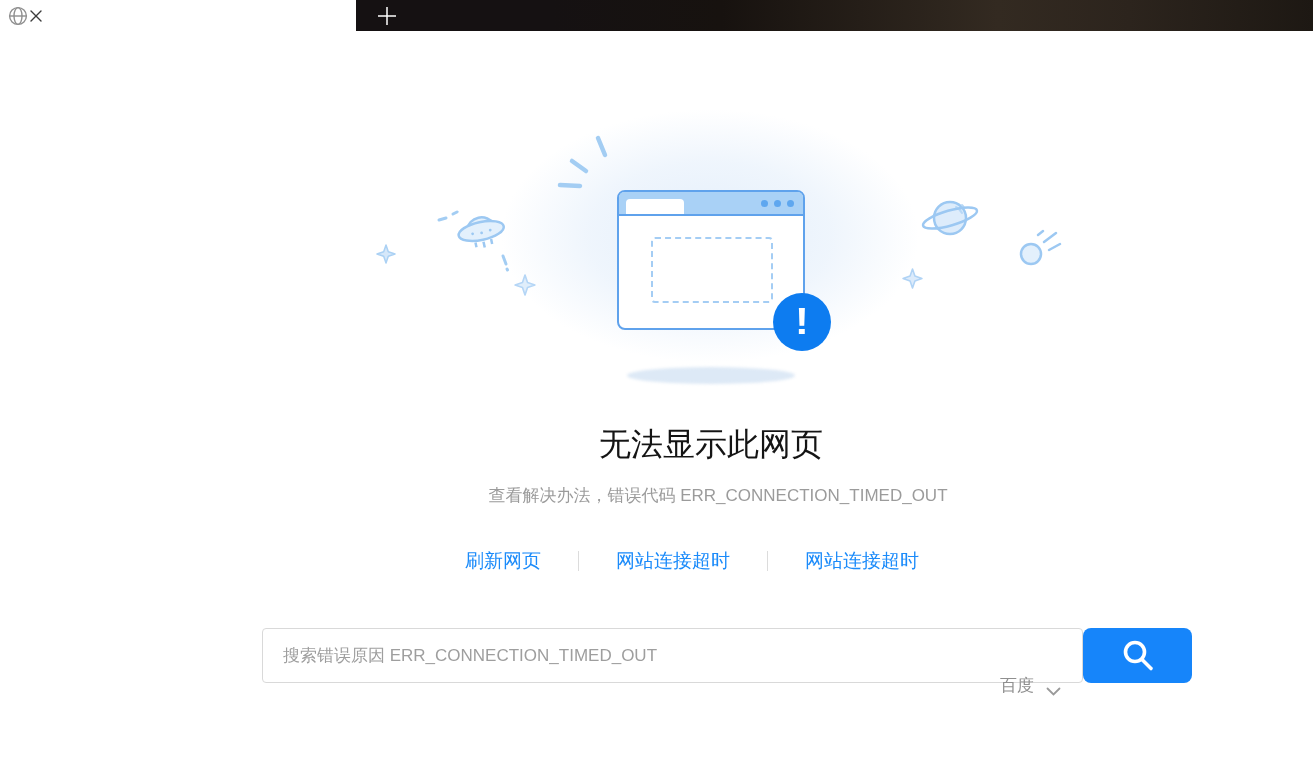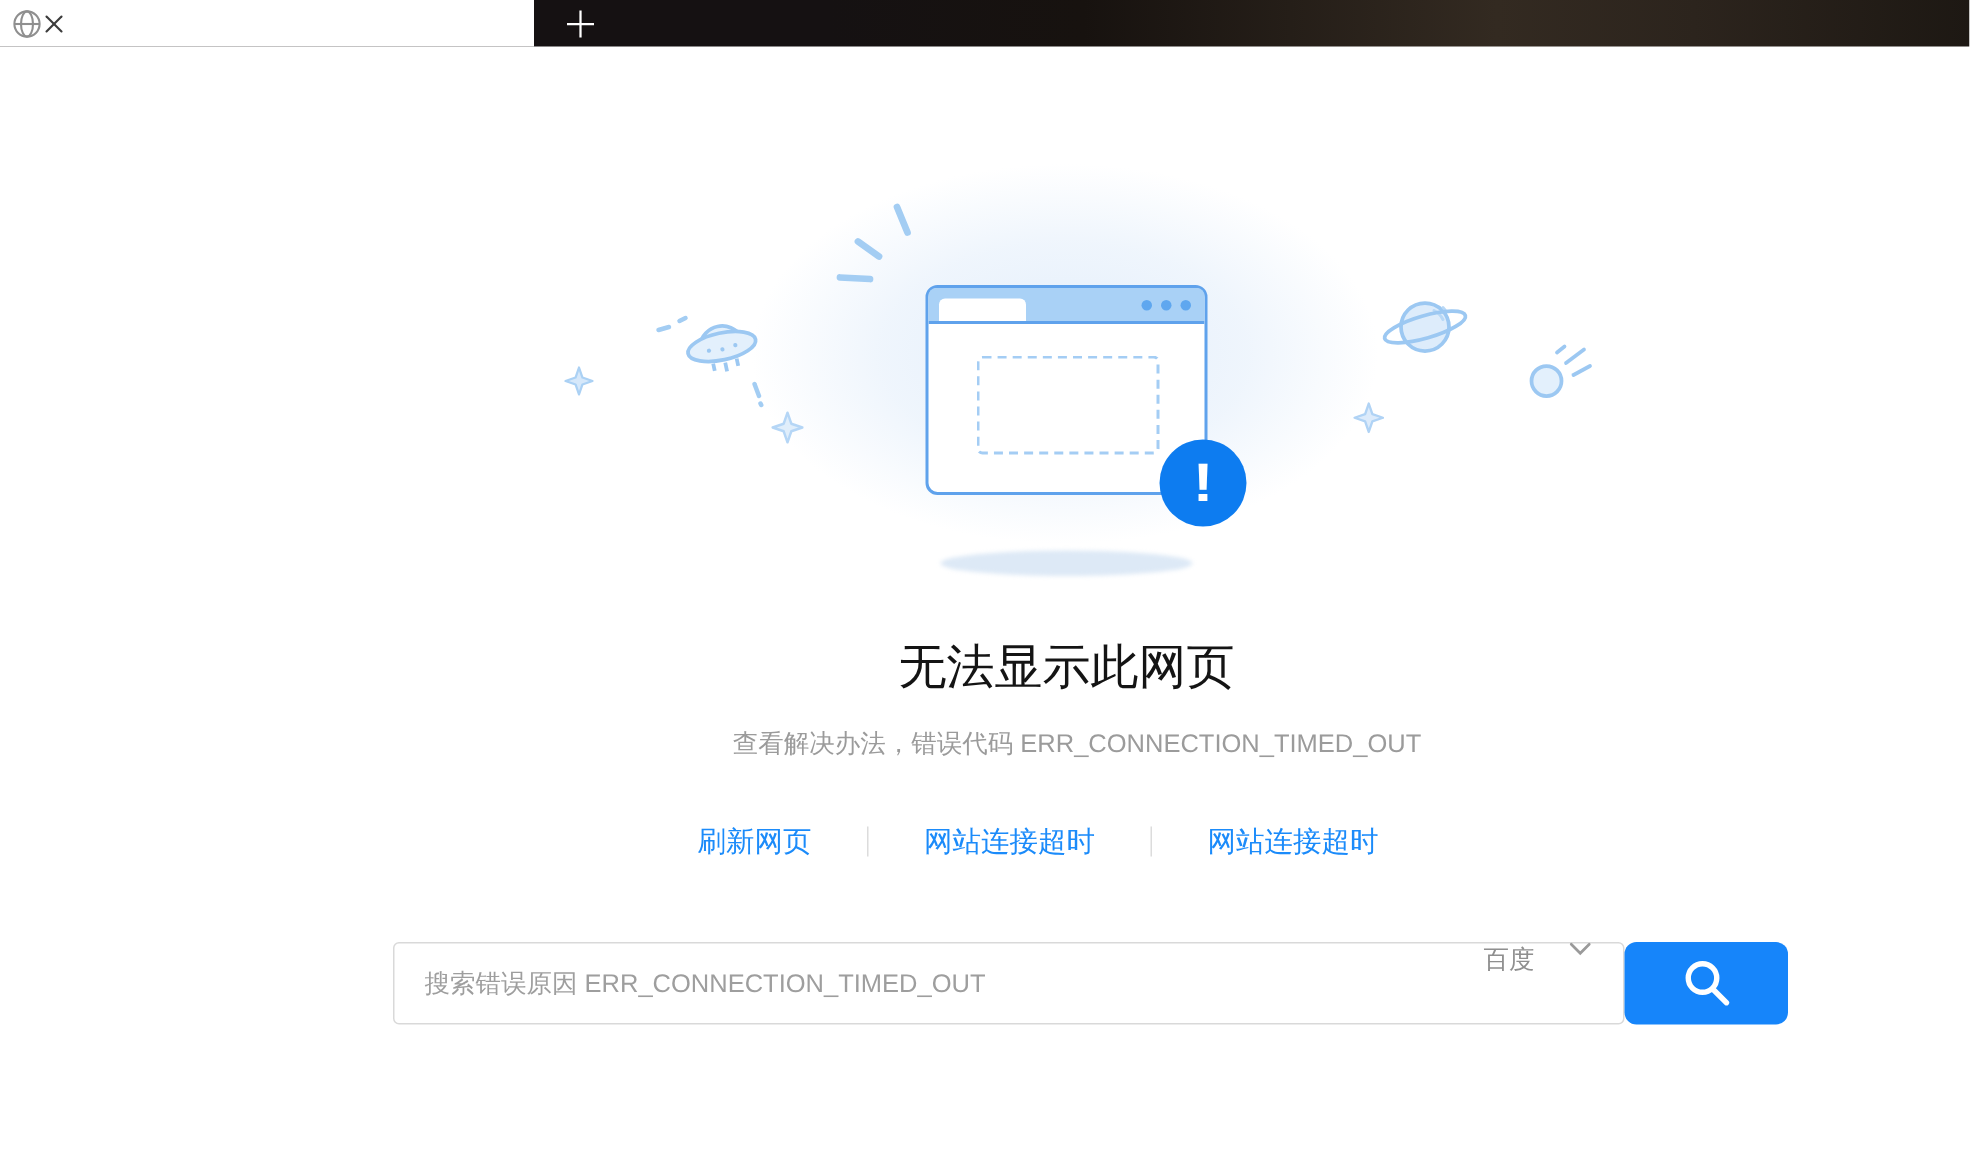--- a/index.html
+++ b/index.html
@@ -53,21 +53,21 @@
   .links a { font-size:19px; color:#1b8bfa; text-decoration:none; cursor:pointer; }
   .sep { width:1px; height:20px; background:#dcdcdc; margin:0 37px; }
 
   
   .searchbox { position:absolute; left:262px; top:628px; width:821px; height:55px; }
   .searchbox input { width:100%; height:100%; border:1px solid #d9d9d9;
     border-radius:4px; padding:0 72px 0 20px; font-size:17px; color:#333;
     outline:none; font-family:inherit; }
   .searchbox input::placeholder { color:#9e9e9e; opacity:1; }
   .engine { position:absolute; right:22px; top:0; height:69px; display:flex;
-    align-items:flex-start; gap:23px; cursor:pointer; }
+    align-items:flex-end; gap:12px; cursor:pointer; }
   .engine span { font-size:17px; color:#8f8f8f; }
   .searchbtn { position:absolute; left:1083px; top:628px; width:109px; height:55px;
     background:#1685fa; border:none; border-radius:8px; display:flex;
     align-items:center; justify-content:center; cursor:pointer; }
 </style>
 </head>
 <body>
 
 <div class="screen">
 

